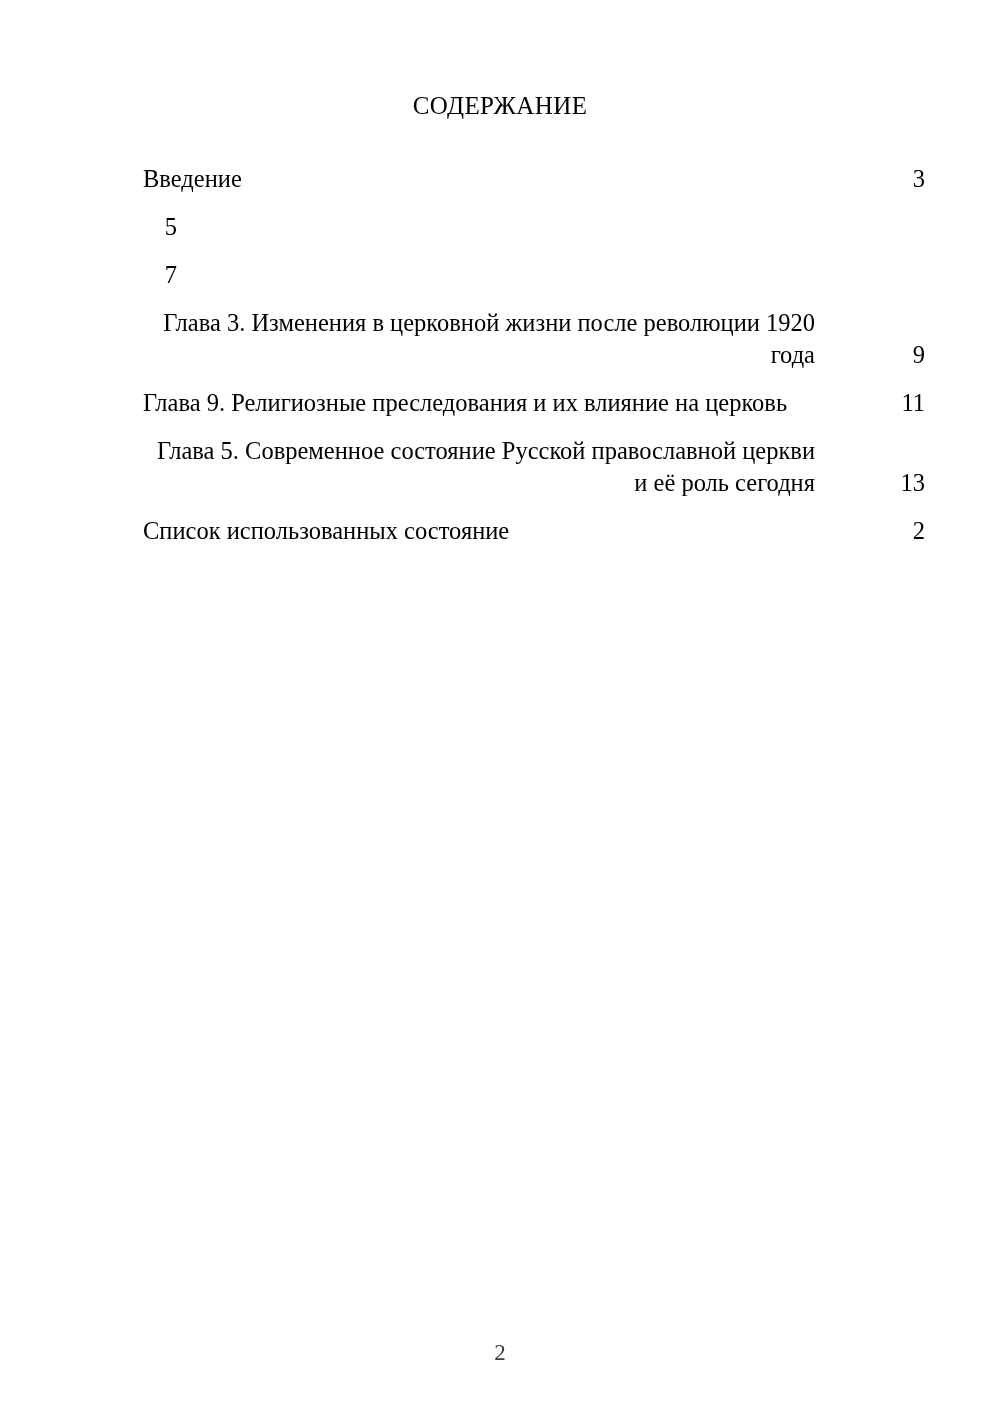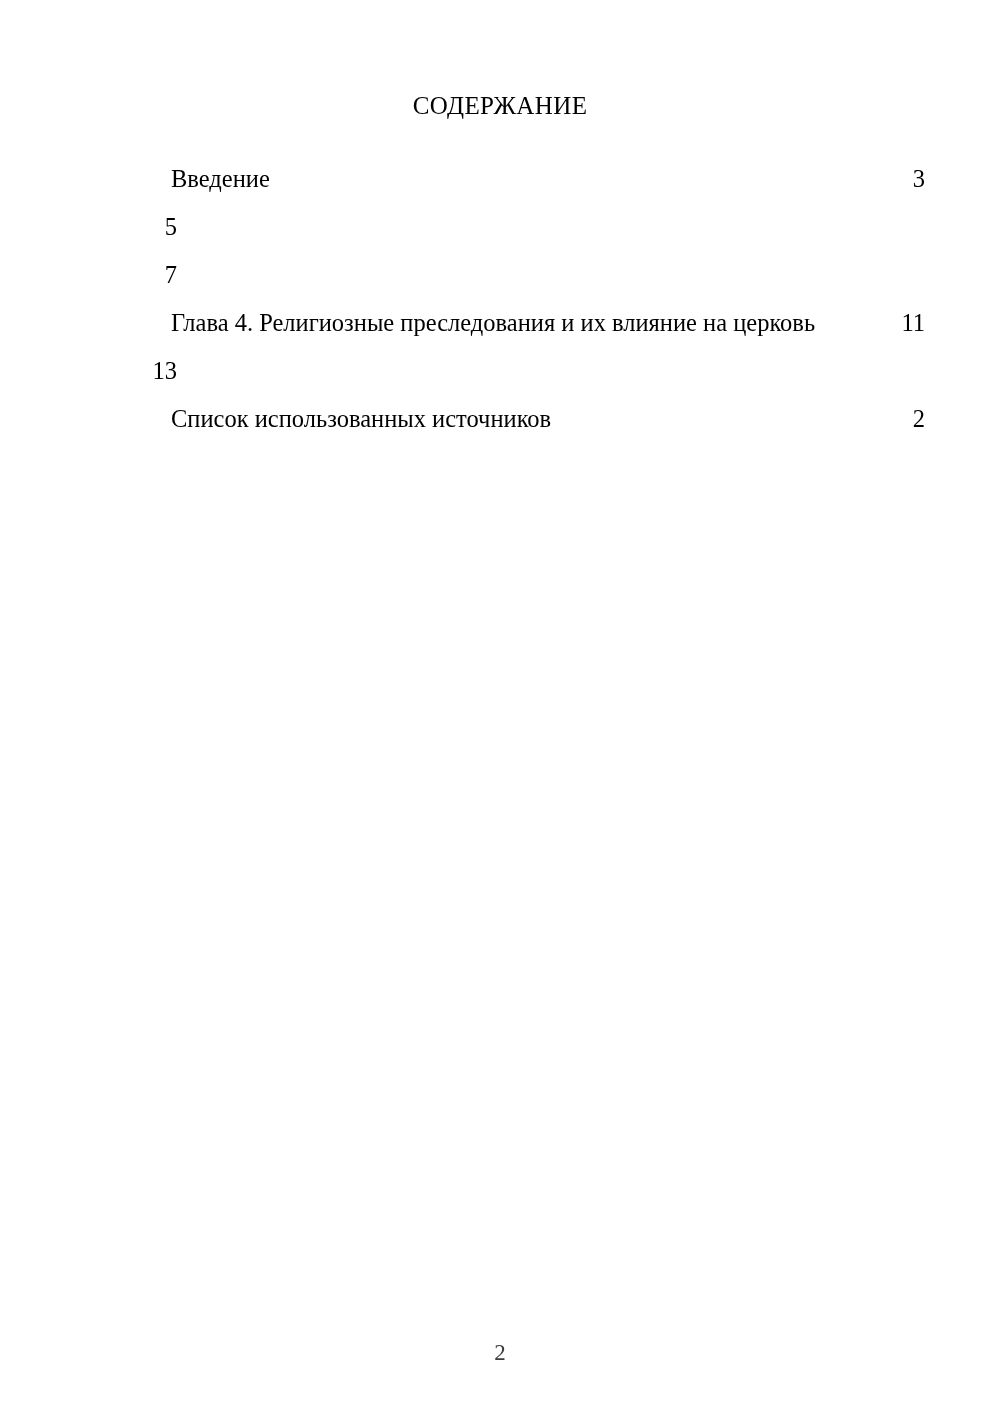--- a/index.html
+++ b/index.html
@@ -43,21 +43,20 @@
     display: flex;
     align-items: flex-end;
     justify-content: space-between;
     margin-bottom: 16px;
   }
   .toc-label {
     font-size: 24.5px;
     line-height: 32px;
     max-width: 700px;
     text-align: right;
-    margin-left: 28px;
   }
   .toc-page {
     font-size: 24.5px;
     line-height: 32px;
     text-align: right;
     min-width: 34px;
     white-space: nowrap;
   }
   .row-wide .toc-label {
     max-width: 672px;
@@ -87,33 +86,38 @@
     </div>
 
     <div class="toc-row row-wide">
       <span class="toc-page">5</span>
     </div>
 
     <div class="toc-row">
       <span class="toc-page">7</span>
     </div>
 
+    <div class="toc-row row-wide">
+      <span class="toc-label">Глава 3. Изменения в церковной жизни после революции 1920 года</span>
+      <span class="toc-page">9</span>
+    </div>
 
     <div class="toc-row">
-      <span class="toc-label">Глава 4. Религиозные преследования и их влияние на церковь</span>
+      <span class="toc-label">Глава 9. Религиозные преследования и их влияние на церковь</span>
       <span class="toc-page">11</span>
     </div>
 
     <div class="toc-row row-wide">
+      <span class="toc-label">Глава 5. Современное состояние Русской православной церкви и её роль сегодня</span>
       <span class="toc-page">13</span>
     </div>
 
 
     <div class="toc-row">
-      <span class="toc-label">Список использованных источников</span>
+      <span class="toc-label">Список использованных состояние</span>
       <span class="toc-page">2</span>
     </div>
 
   </div>
 
   <div class="page-number">2</div>
 
 </div>
 
 </body></html>

